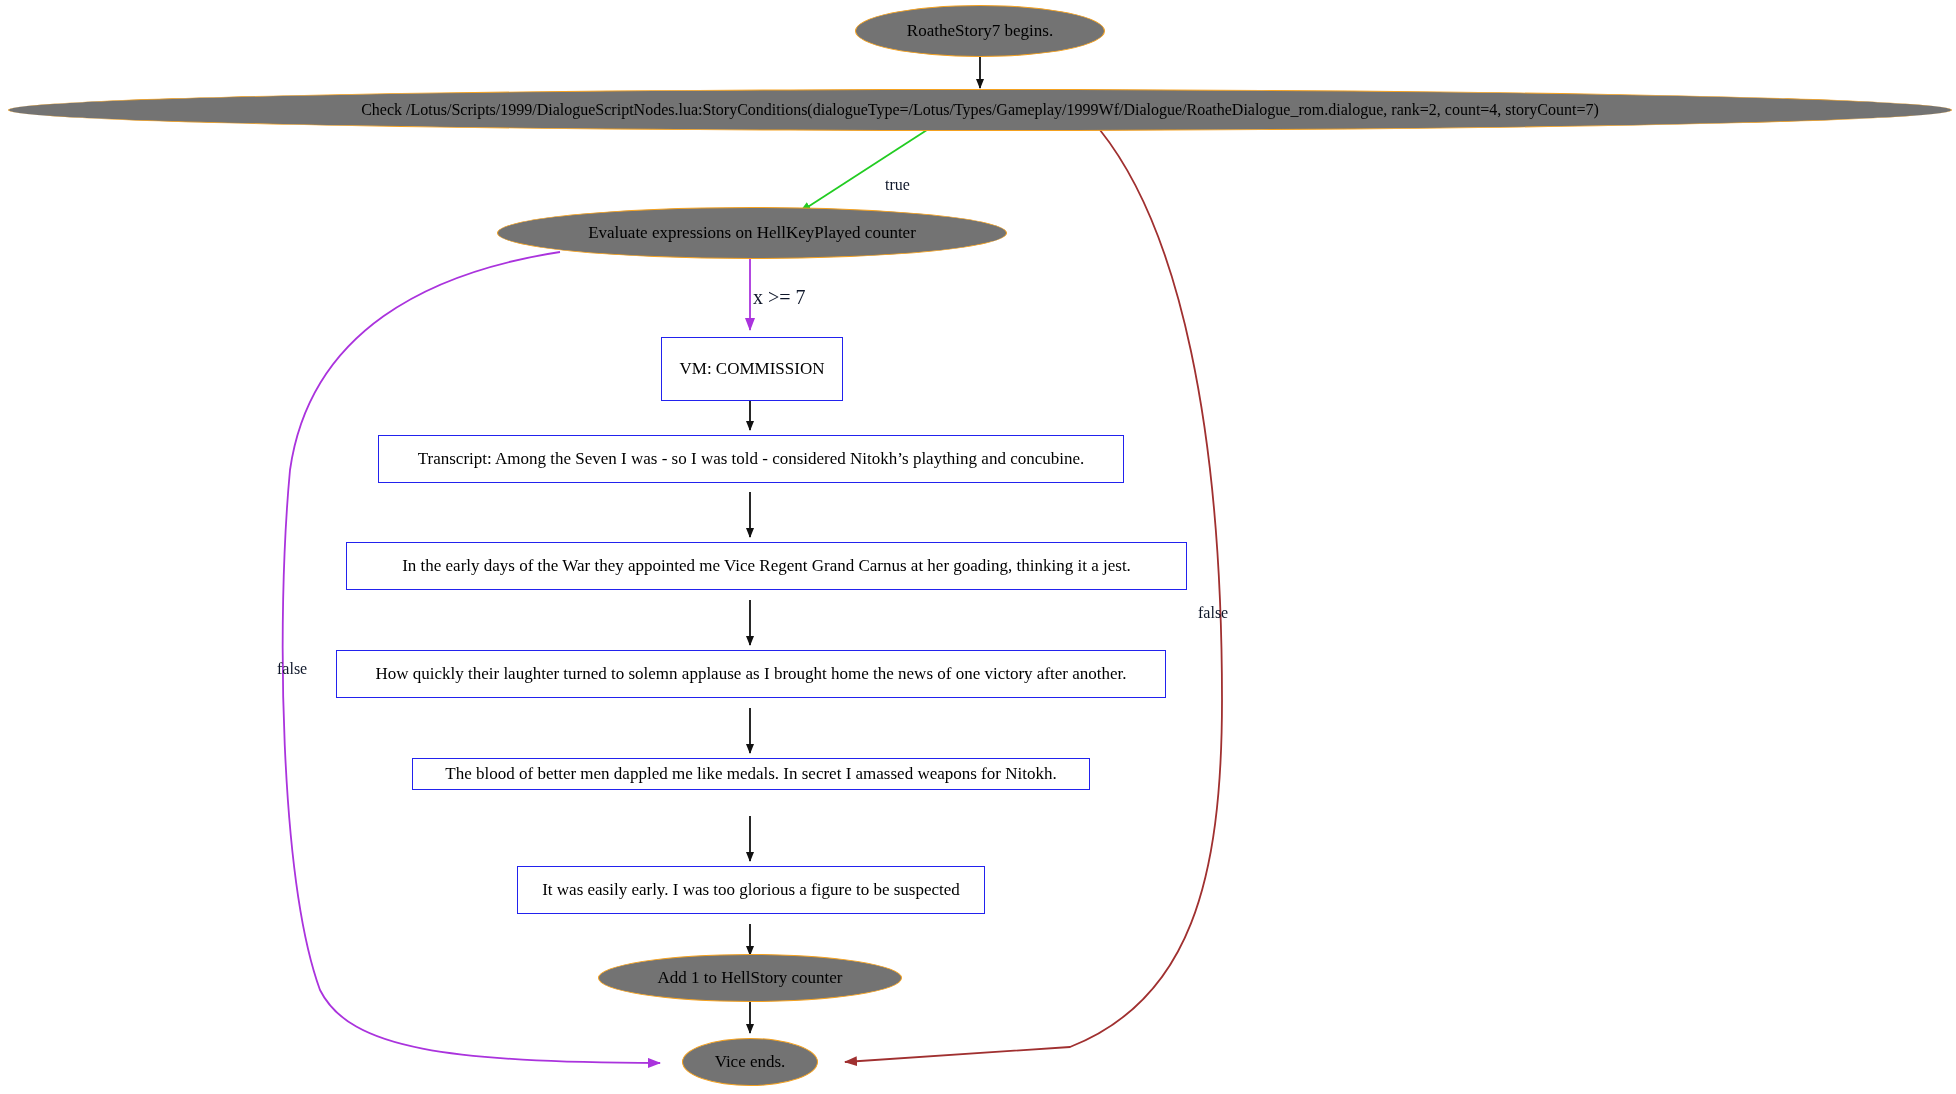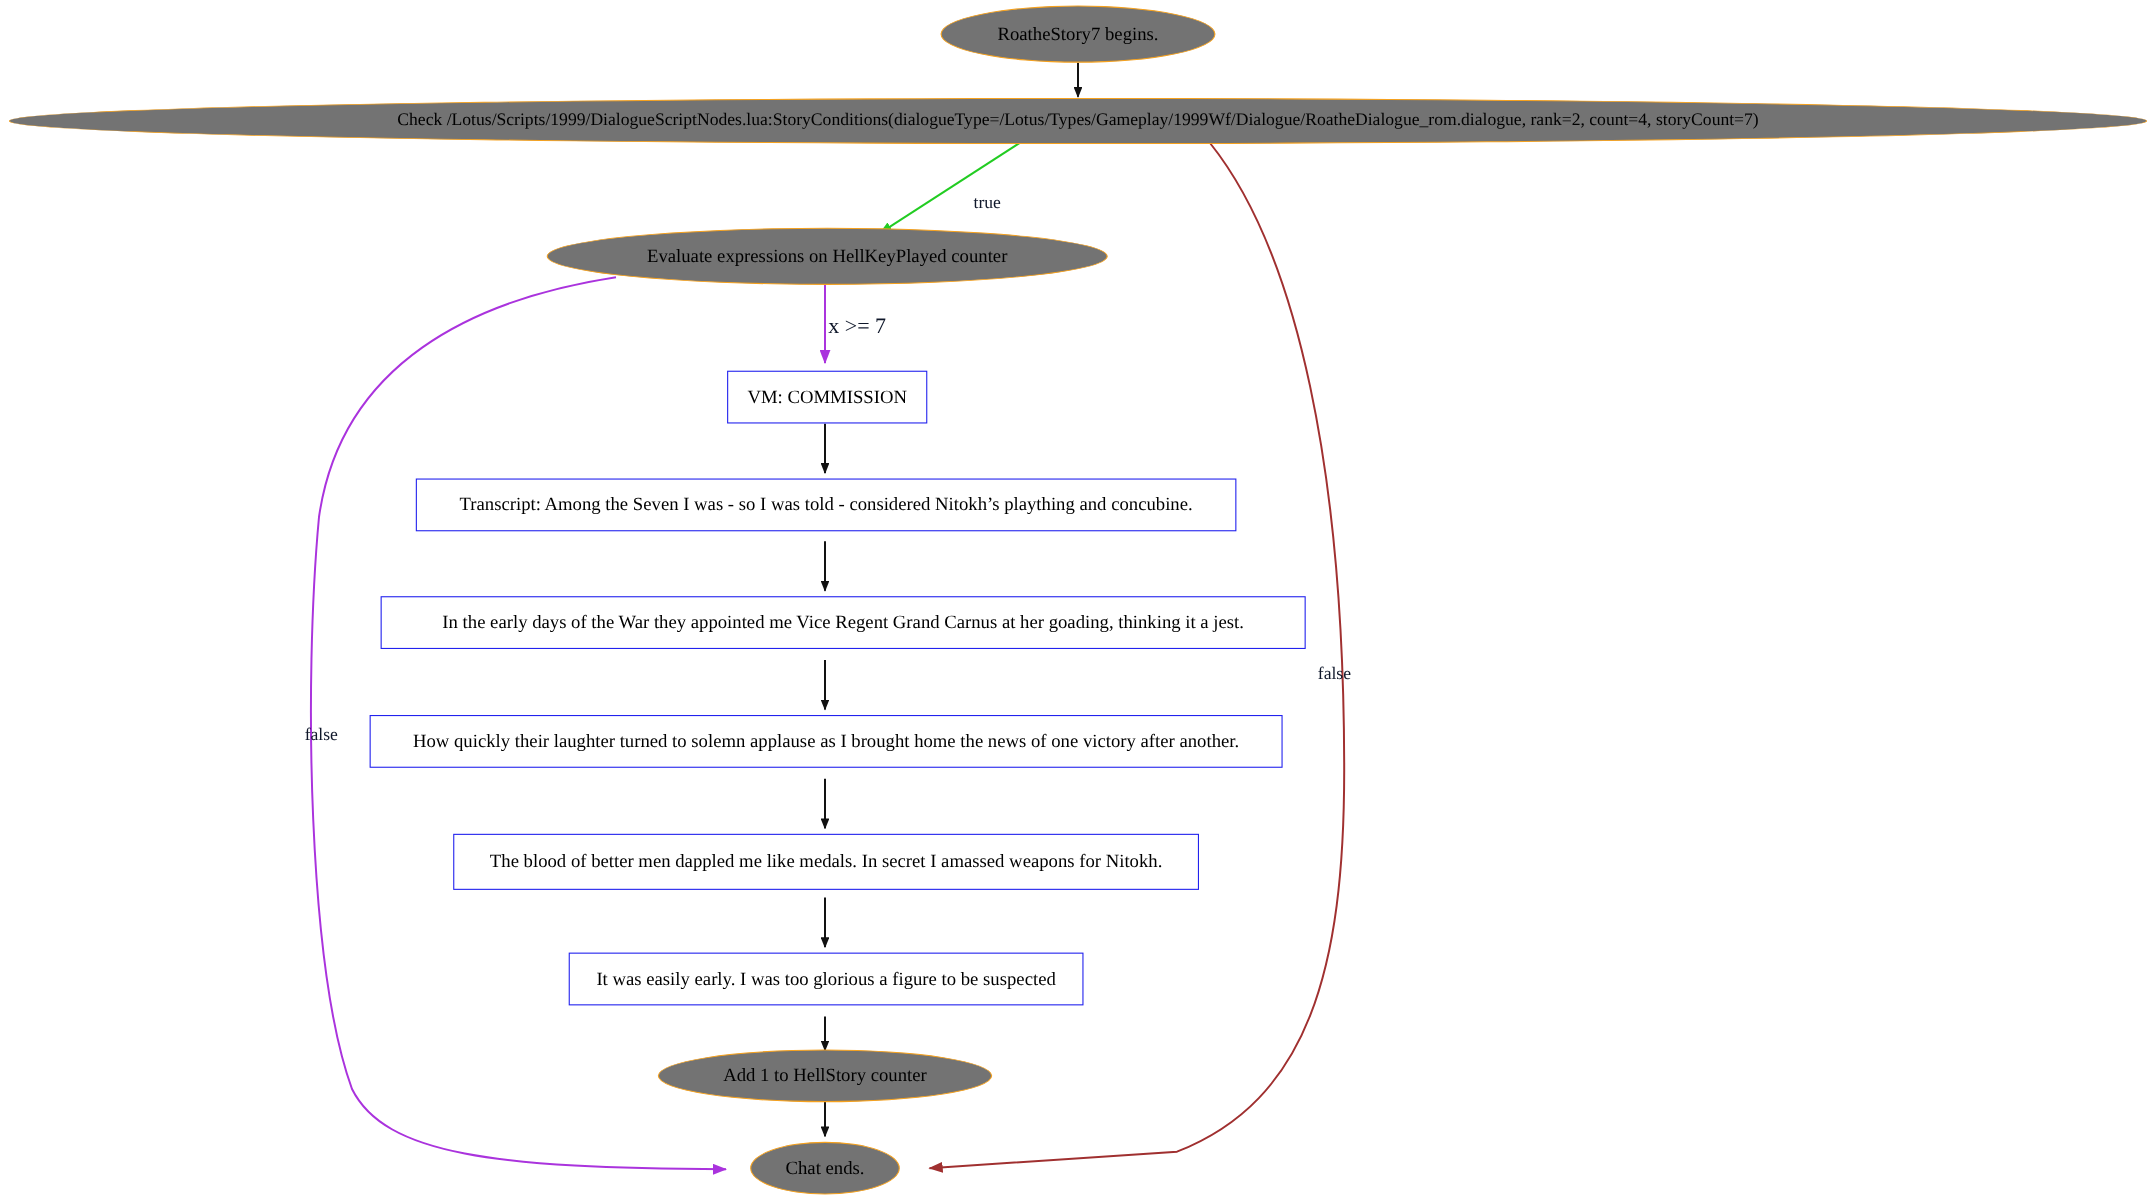--- a/index.html
+++ b/index.html
@@ -97,50 +97,50 @@
   </div>
 
   <div class="node node-ellipse" style="left:8px; top:89px; width:1944px; height:42px; font-size:16px;">
     <span>Check /Lotus/Scripts/1999/DialogueScriptNodes.lua:StoryConditions(dialogueType=/Lotus/Types/Gameplay/1999Wf/Dialogue/RoatheDialogue_rom.dialogue, rank=2, count=4, storyCount=7)</span>
   </div>
 
   <div class="node node-ellipse" style="left:497px; top:207px; width:510px; height:52px; font-size:17px;">
     <span>Evaluate expressions on HellKeyPlayed counter</span>
   </div>
 
-  <div class="node node-box" style="left:661px; top:337px; width:182px; height:48px; font-size:17px;">
+  <div class="node node-box" style="left:661px; top:337px; width:182px; height:64px; font-size:17px;">
     <span>VM: COMMISSION</span>
   </div>
 
   <div class="node node-box" style="left:378px; top:435px; width:746px; height:48px; font-size:17px;">
     <span>Transcript: Among the Seven I was - so I was told - considered Nitokh’s plaything and concubine.</span>
   </div>
 
   <div class="node node-box" style="left:346px; top:542px; width:841px; height:48px; font-size:17px;">
     <span>In the early days of the War they appointed me Vice Regent Grand Carnus at her goading, thinking it a jest.</span>
   </div>
 
   <div class="node node-box" style="left:336px; top:650px; width:830px; height:48px; font-size:17px;">
     <span>How quickly their laughter turned to solemn applause as I brought home the news of one victory after another.</span>
   </div>
 
-  <div class="node node-box" style="left:412px; top:758px; width:678px; height:51px; font-size:17px;">
+  <div class="node node-box" style="left:412px; top:758px; width:678px; height:32px; font-size:17px;">
     <span>The blood of better men dappled me like medals. In secret I amassed weapons for Nitokh.</span>
   </div>
 
   <div class="node node-box" style="left:517px; top:866px; width:468px; height:48px; font-size:17px;">
     <span>It was easily early. I was too glorious a figure to be suspected</span>
   </div>
 
   <div class="node node-ellipse" style="left:598px; top:954px; width:304px; height:48px; font-size:17px;">
     <span>Add 1 to HellStory counter</span>
   </div>
 
   <div class="node node-ellipse" style="left:682px; top:1038px; width:136px; height:48px; font-size:17px;">
-    <span>Chat ends.</span>
+    <span>Vice ends.</span>
   </div>
 
   <div class="edge-label" style="left:885px; top:176px; font-size:16px;">true</div>
 
   <div class="edge-label" style="left:753px; top:286px; font-size:20px;">x &gt;= 7</div>
 
   <div class="edge-label" style="left:277px; top:660px; font-size:16px;">false</div>
 
   <div class="edge-label" style="left:1198px; top:604px; font-size:16px;">false</div>
 

